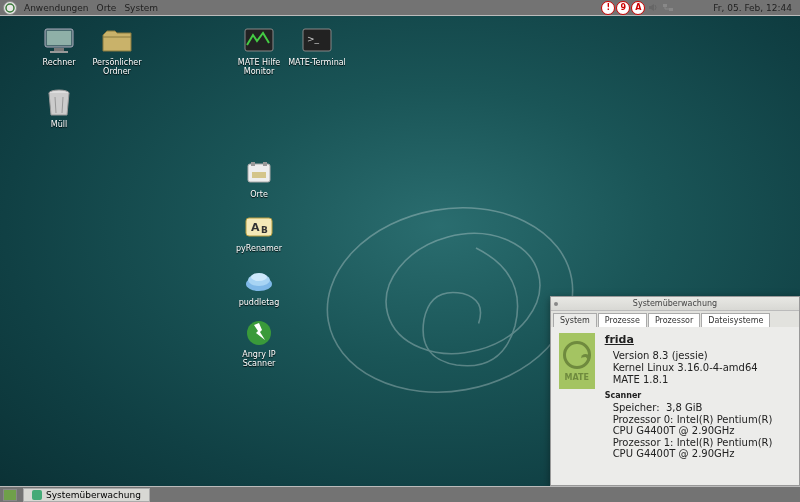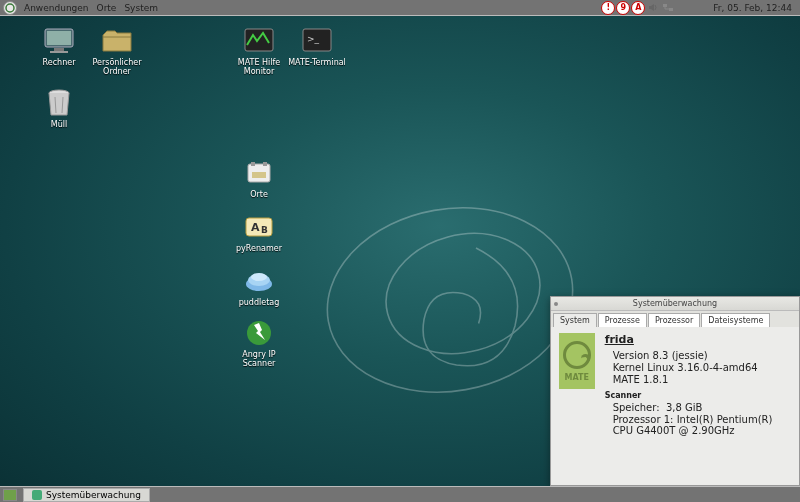--- a/index.html
+++ b/index.html
@@ -200,20 +200,21 @@
       <div class="ring"></div>
       <div>MATE</div>
     </div>
     <div class="info">
       <h2>frida</h2>
       <div class="line">Version 8.3 (jessie)</div>
       <div class="line">Kernel Linux 3.16.0-4-amd64</div>
       <div class="line">MATE 1.8.1</div>
       <div class="hhdr">Scanner</div>
       <div class="line"><span>Speicher:</span>&nbsp;&nbsp;<span>3,8 GiB</span></div>
+      <div class="line">Prozessor 0: Intel(R) Pentium(R) CPU G4400T @ 2.90GHz</div>
       <div class="line">Prozessor 1: Intel(R) Pentium(R) CPU G4400T @ 2.90GHz</div>
     </div>
   </div>
 </div>
 
 <div class="panel panel-bottom">
   <div class="showdesk"></div>
   <div class="task">
     <div class="task-ico"></div>
     <span>Systemüberwachung</span>

